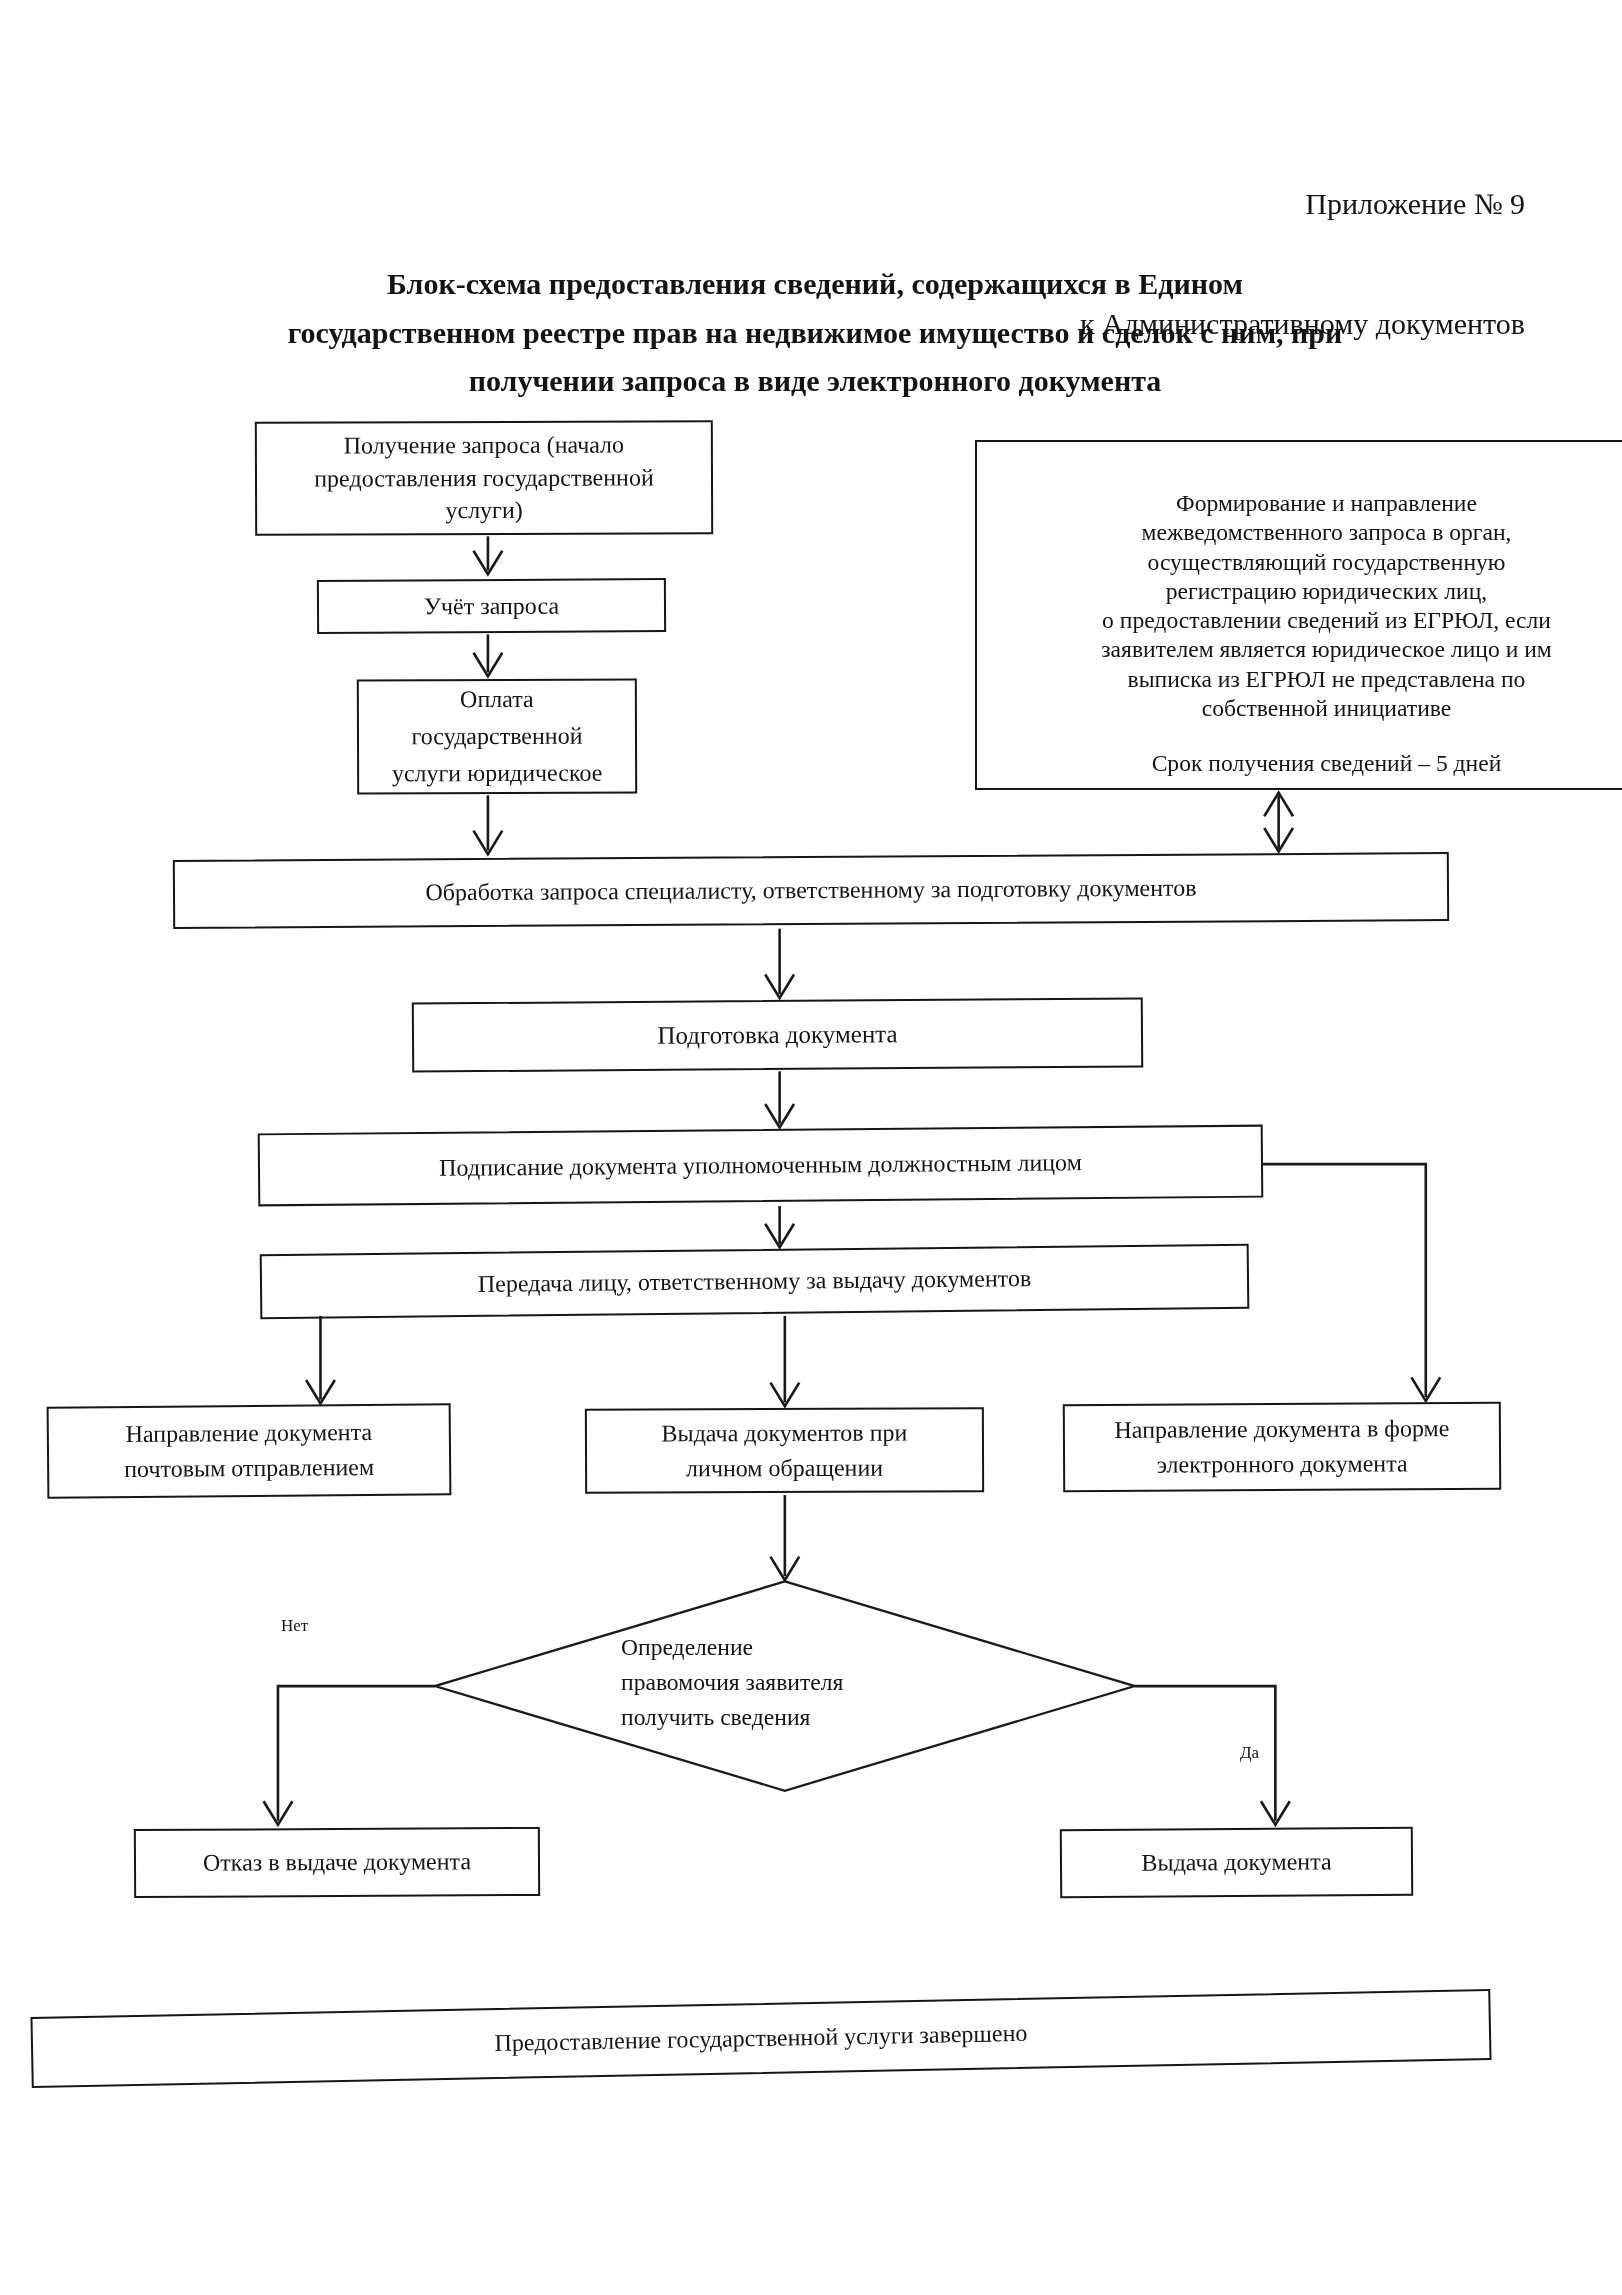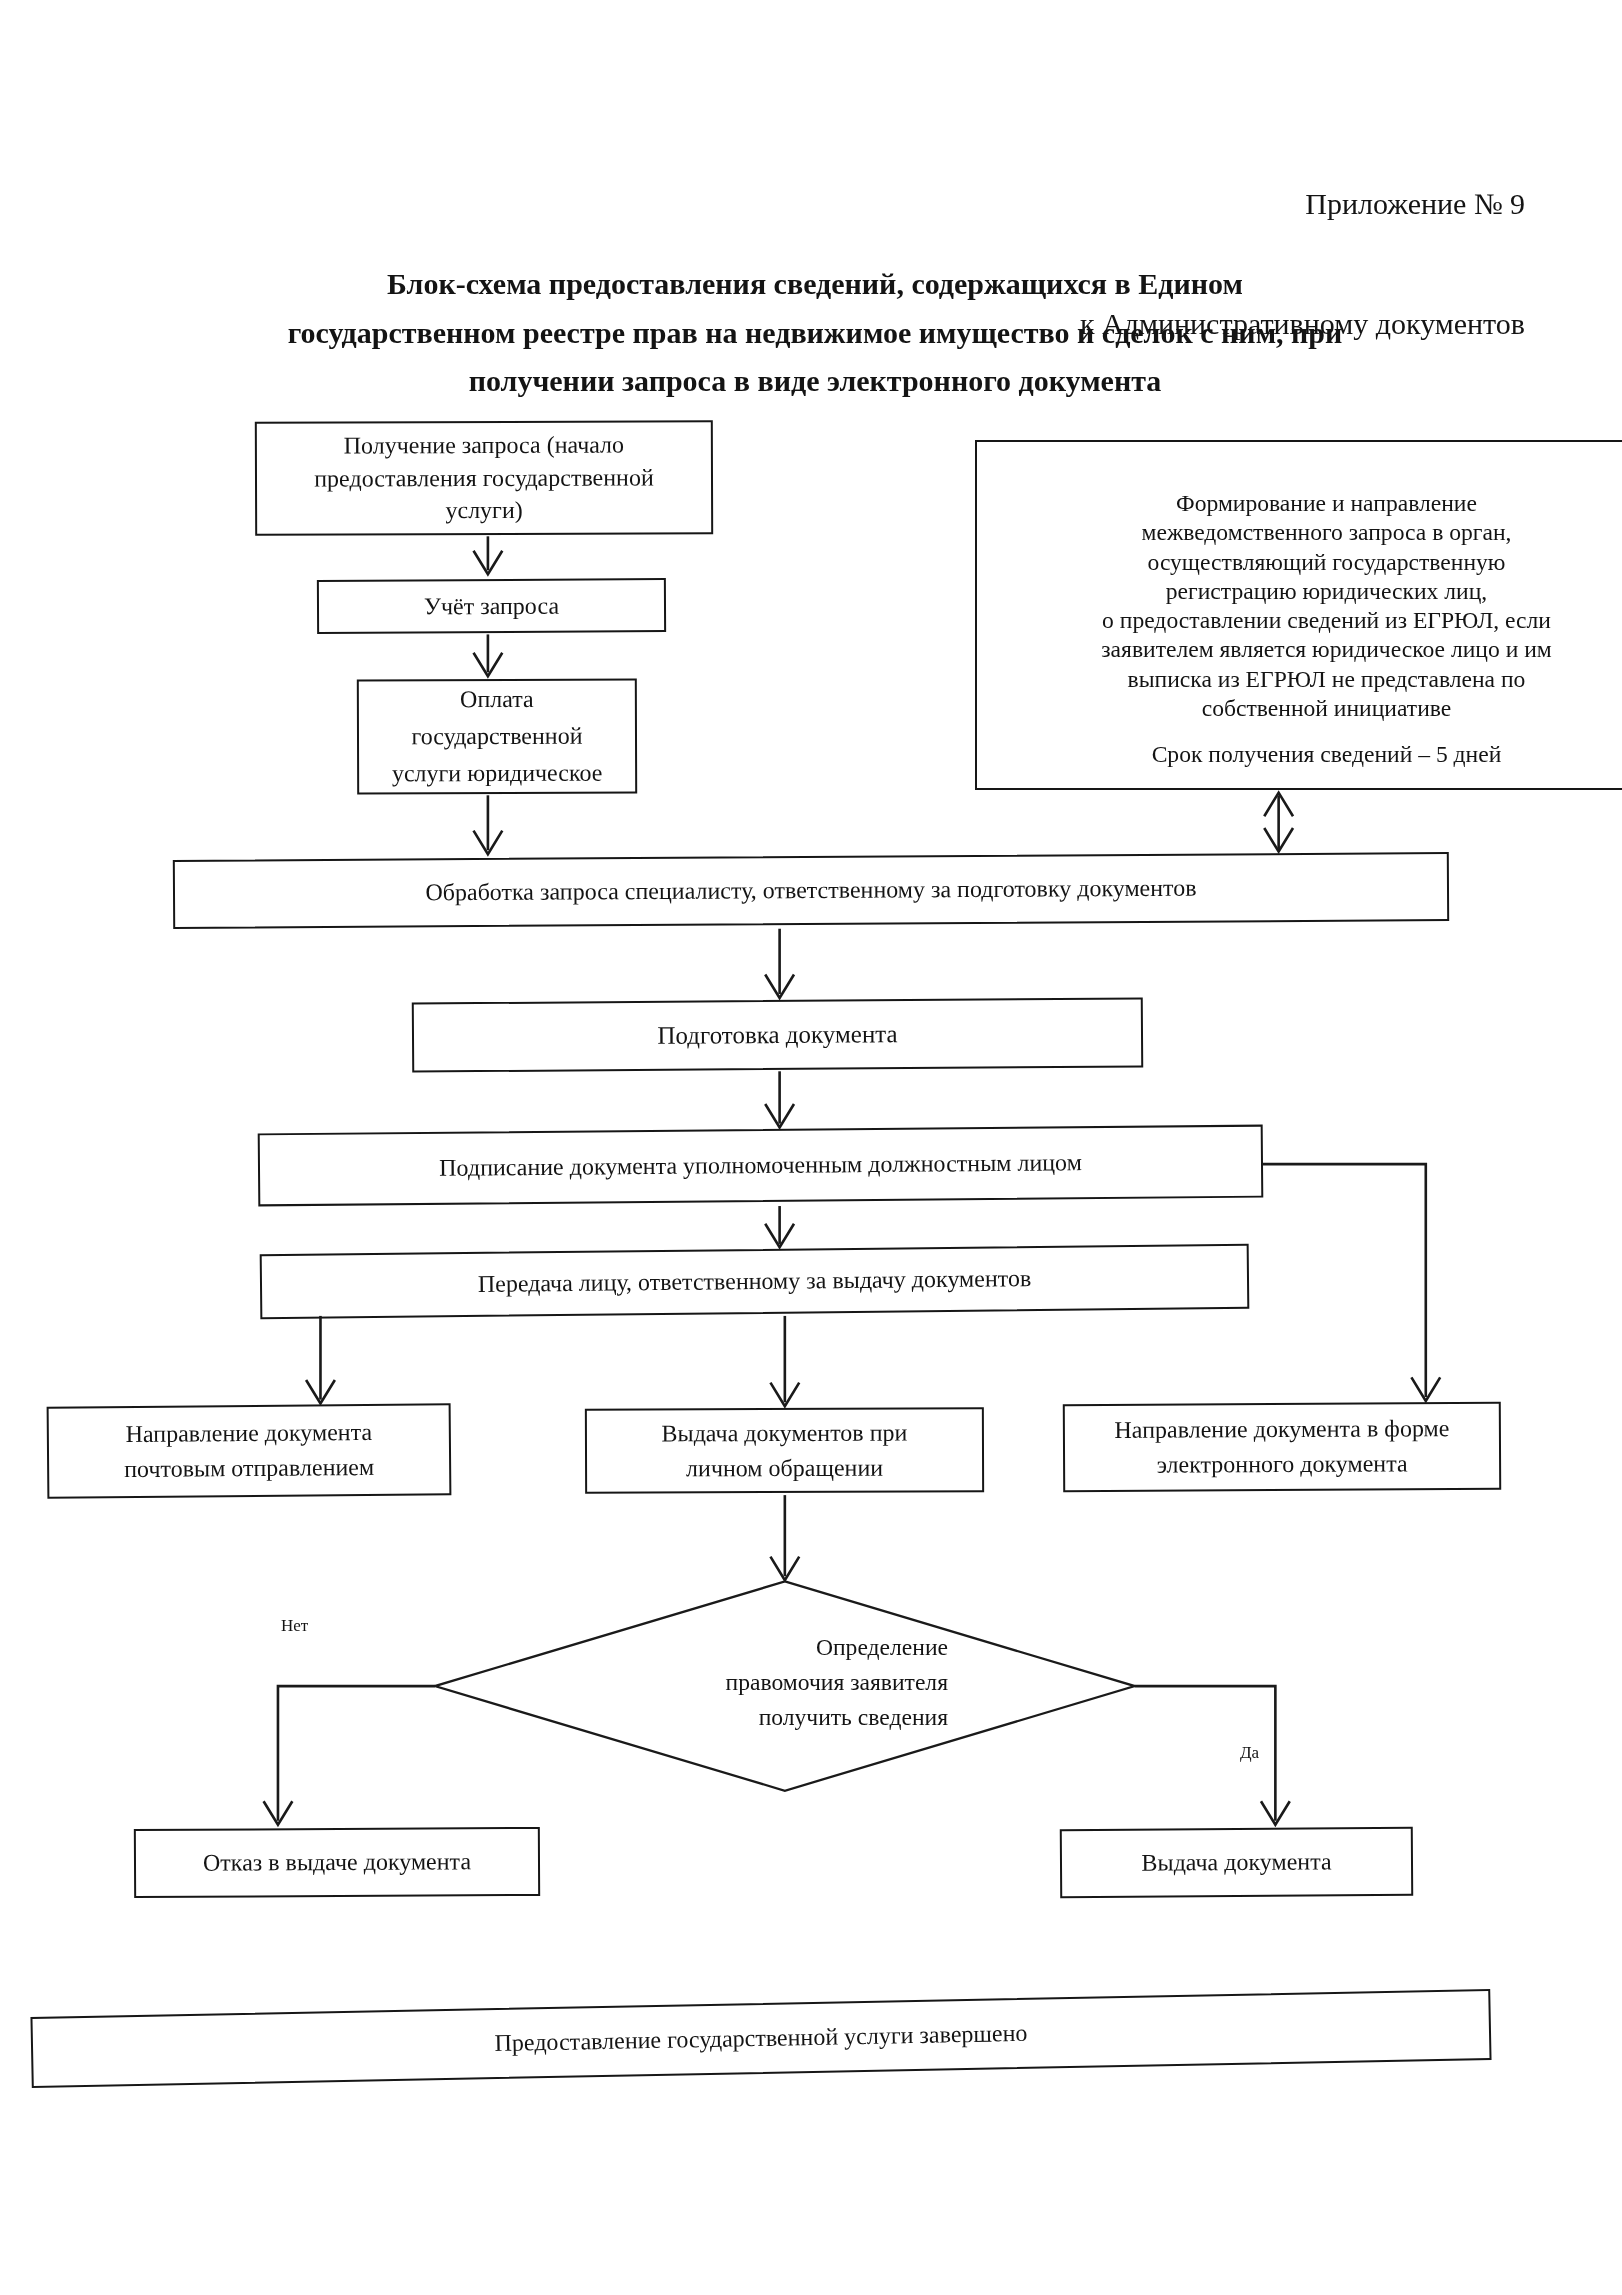--- a/index.html
+++ b/index.html
@@ -48,41 +48,41 @@
   }
   .thick { border-width: 2.6px; }
   .box-a { left: 255px; top: 421px; width: 458px; height: 114px; transform: rotate(-0.2deg); }
   .box-b { left: 317px; top: 579px; width: 349px; height: 54px; transform: rotate(-0.3deg); }
   .box-c { left: 357px; top: 679px; width: 280px; height: 115px; line-height: 1.55; transform: rotate(-0.2deg); }
   .box-d {
     left: 975px; top: 440px; width: 703px; height: 350px;
     flex-direction: column; justify-content: flex-start;
     padding: 47px 34px 0 34px; font-size: 23.6px; line-height: 1.24;
   }
-  .box-d .term { margin-top: 17px; }
+  .box-d .term { margin-top: 26px; }
   .box-e { left: 173px; top: 856px; width: 1276px; height: 69px; transform: rotate(-0.35deg); }
   .box-f { left: 412px; top: 1000px; width: 731px; height: 70px; font-size: 25px; transform: rotate(-0.4deg); }
   .box-g { left: 258px; top: 1129px; width: 1005px; height: 73px; transform: rotate(-0.5deg); }
   .box-h { left: 260px; top: 1249px; width: 989px; height: 65px; transform: rotate(-0.6deg); }
   .box-i { left: 47px; top: 1405px; width: 404px; height: 92px; line-height: 1.45; transform: rotate(-0.5deg); }
   .box-k { left: 585px; top: 1408px; width: 399px; height: 85px; line-height: 1.45; transform: rotate(-0.2deg); }
   .box-j { left: 1063px; top: 1403px; width: 438px; height: 88px; line-height: 1.45; transform: rotate(-0.3deg); }
   .box-l { left: 134px; top: 1828px; width: 406px; height: 69px; transform: rotate(-0.3deg); }
   .box-m { left: 1060px; top: 1828px; width: 353px; height: 69px; transform: rotate(-0.4deg); }
   .box-n { left: 31px; top: 2003px; width: 1460px; height: 71px; transform: rotate(-1.1deg); }
   .connector-layer {
     position: absolute;
     left: 0; top: 0;
     z-index: 3;
     pointer-events: none;
   }
   .diamond-text {
     position: absolute;
     left: 621px; top: 1630px; width: 327px;
-    text-align: right;
+    text-align: left;
     font-size: 23.6px;
     line-height: 1.48;
     white-space: pre-line;
     z-index: 4;
   }
   .branch-label {
     position: absolute;
     font-size: 17px;
     z-index: 4;
     text-align: right;

